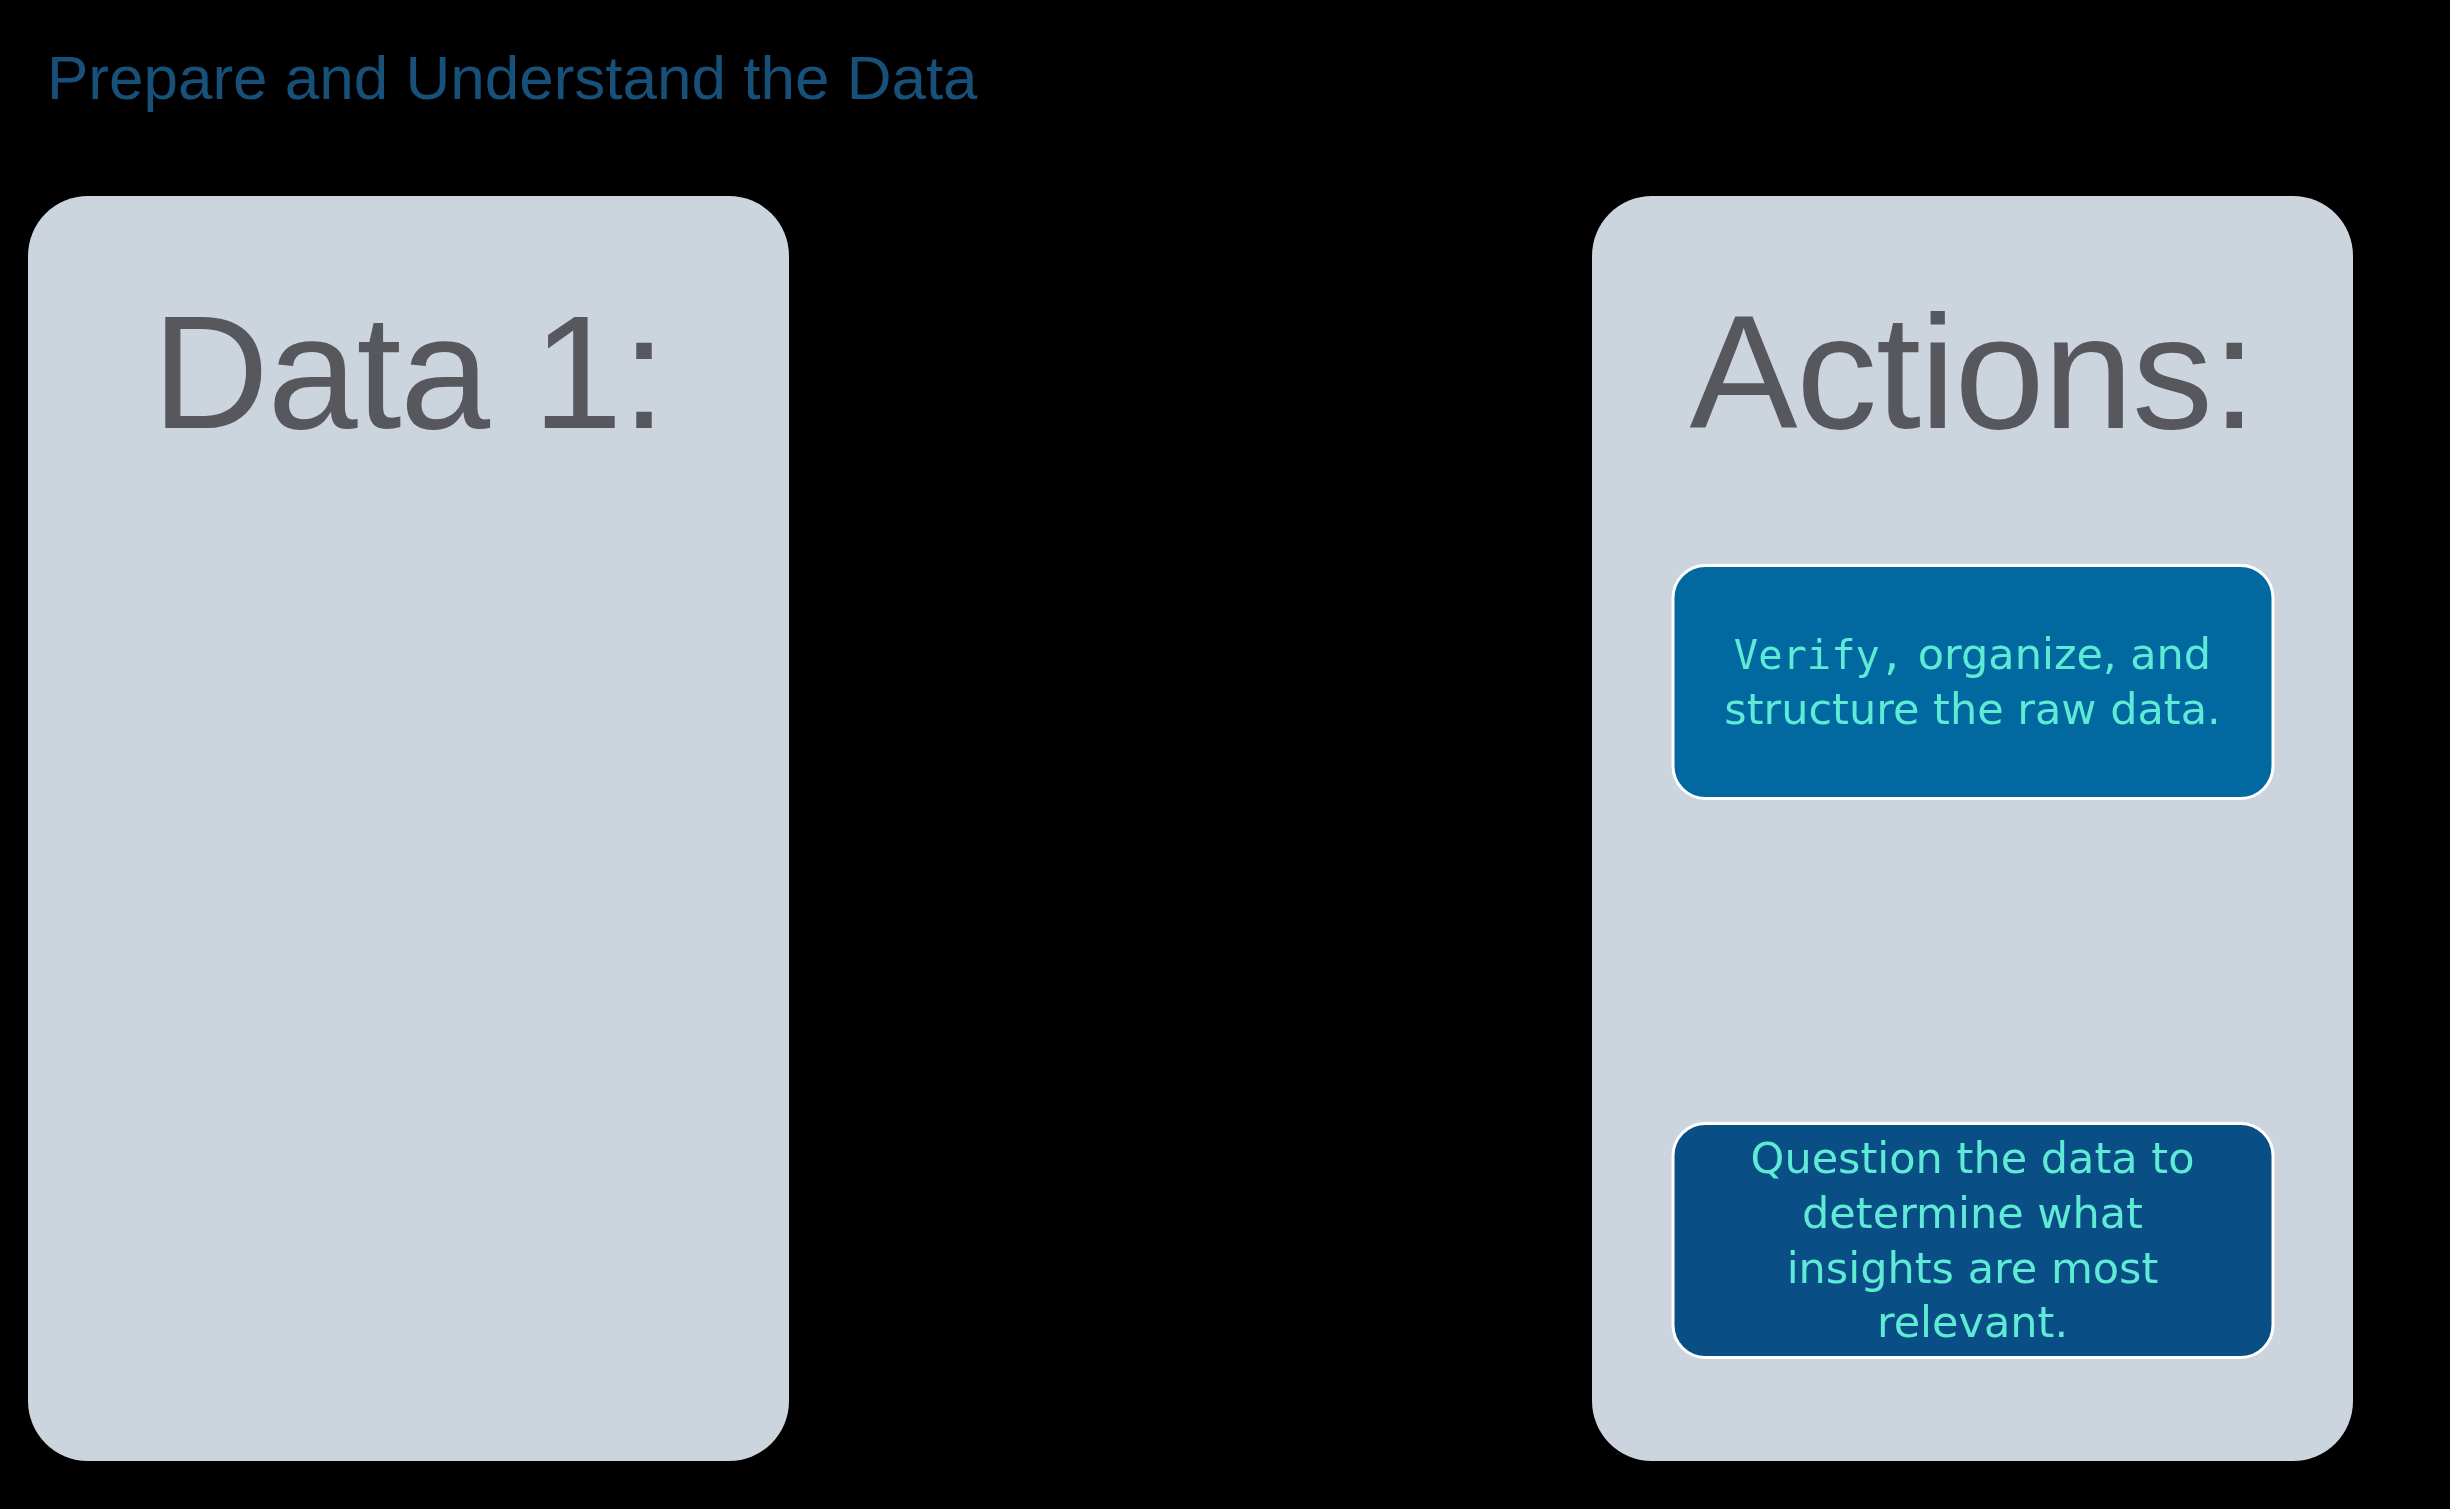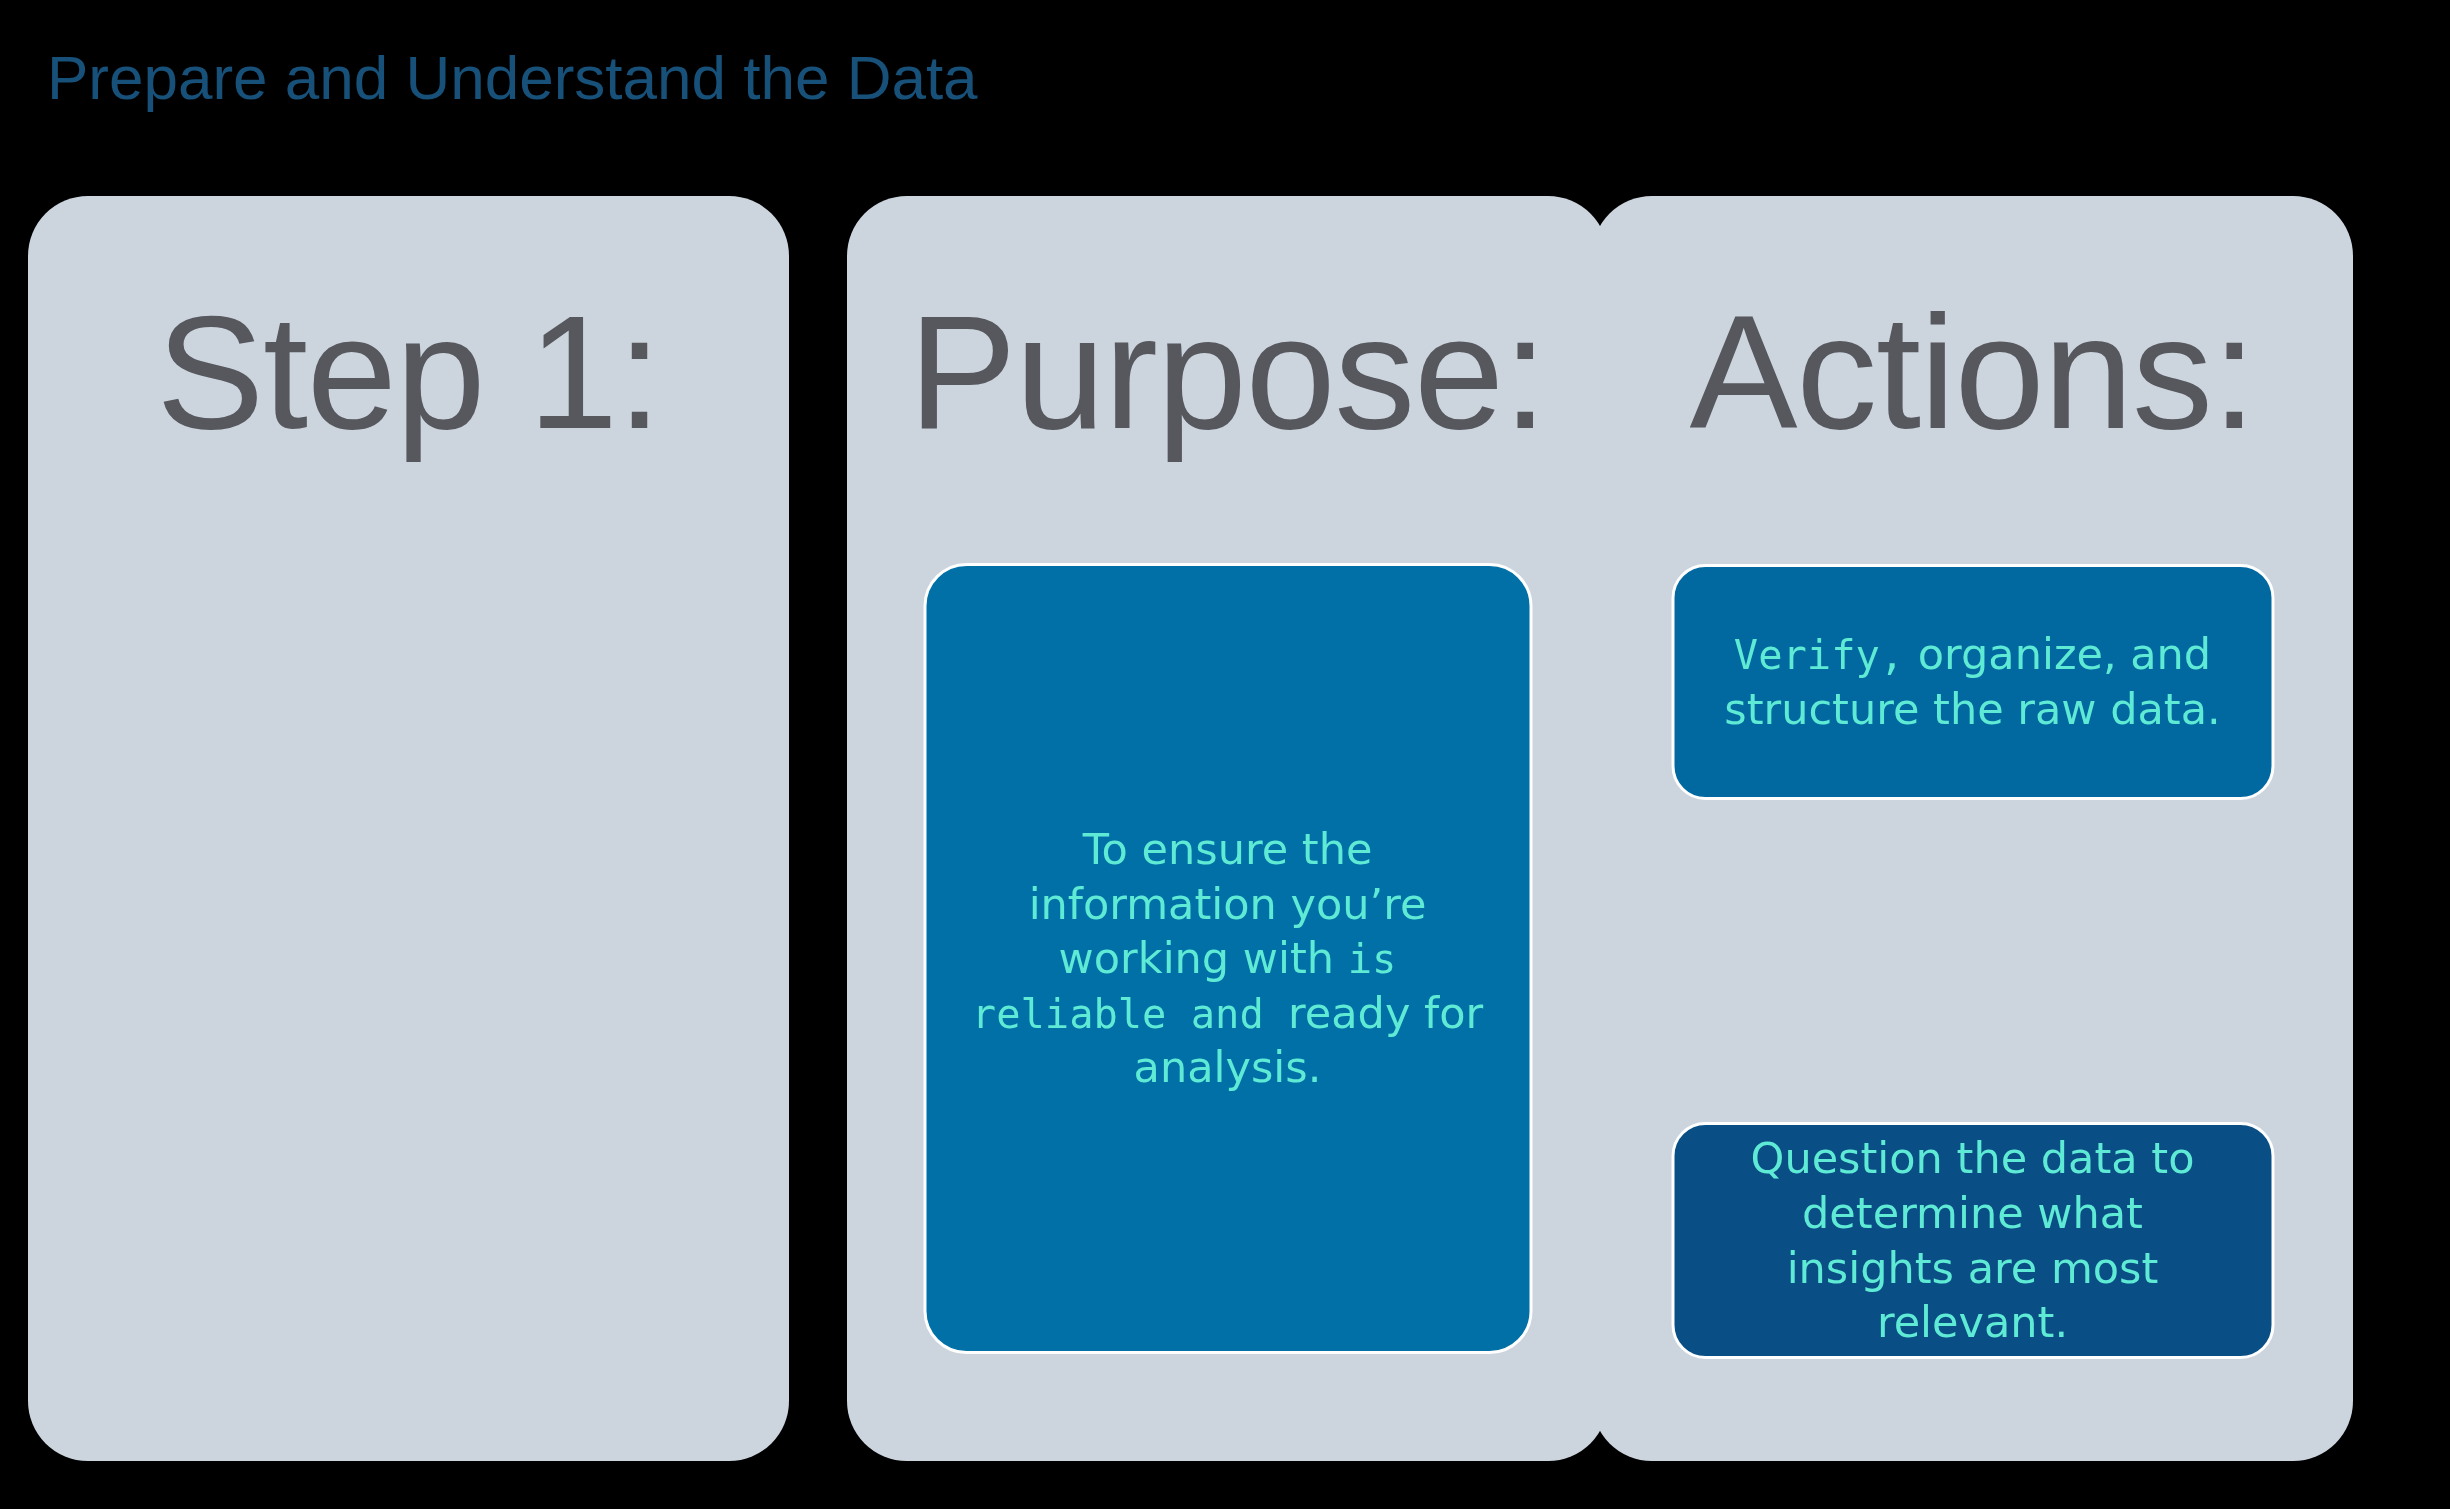--- a/index.html
+++ b/index.html
@@ -74,33 +74,23 @@
   .seg-mono{font-family:"DejaVu Sans Mono", monospace;font-size:0.94em;}
 </style>
 </head>
 <body>
 
 <div class="stage">
 
   <div class="slide-title">Prepare and Understand the Data</div>
 
   <section class="card card-step">
-    <div class="card-heading">Step 1:</div>
+    <div class="card-heading">Data 1:</div>
   </section>
 
-  <section class="card card-purpose">
-    <div class="card-heading">Purpose:</div>
-    <div class="blue-box purpose-box" style="background: rgb(0, 112, 167);">
-      <p class="box-text"><span class="seg-sans">To ensure the
-information you’re
-working with </span><span class="seg-mono">is
-reliable and </span><span class="seg-sans">ready for
-analysis.</span></p>
-    </div>
-  </section>
 
   <section class="card card-actions">
     <div class="card-heading">Actions:</div>
 
     <div class="blue-box action-box action-box-1" style="background: rgb(1, 105, 160);">
       <p class="box-text"><span class="seg-mono">Verify,</span><span class="seg-sans"> organize, and
 structure the raw data.</span></p>
     </div>
 
 

